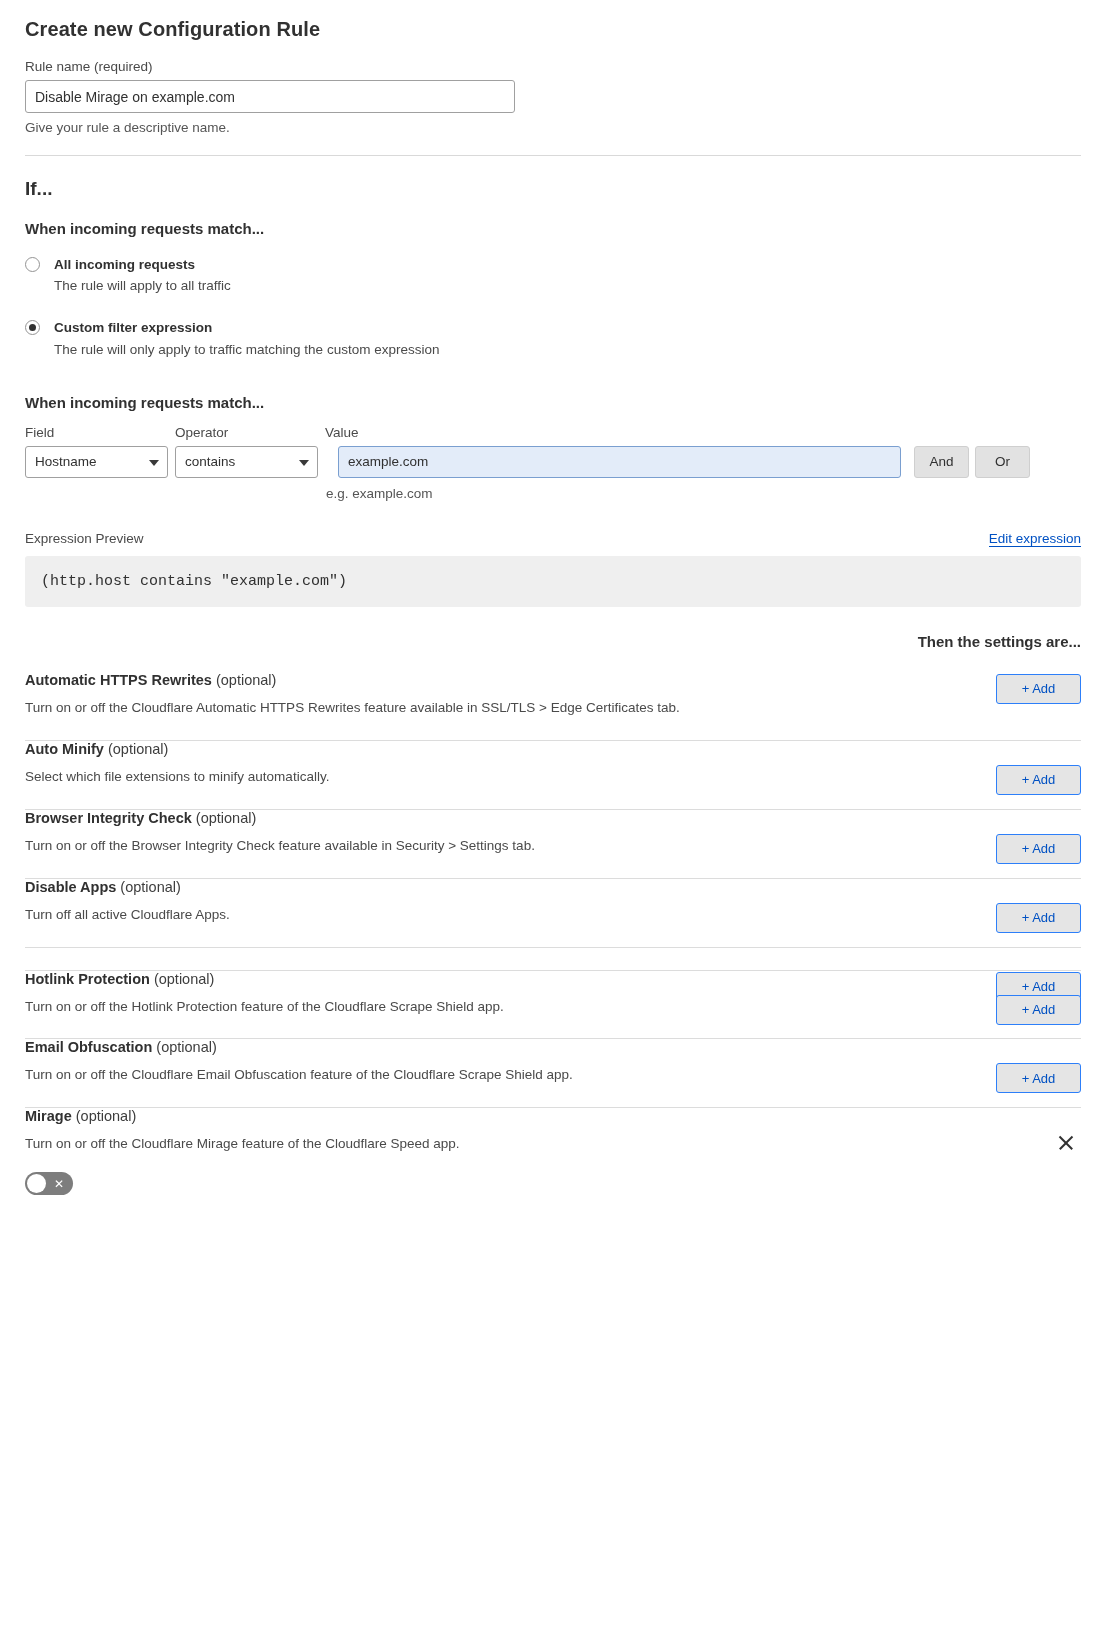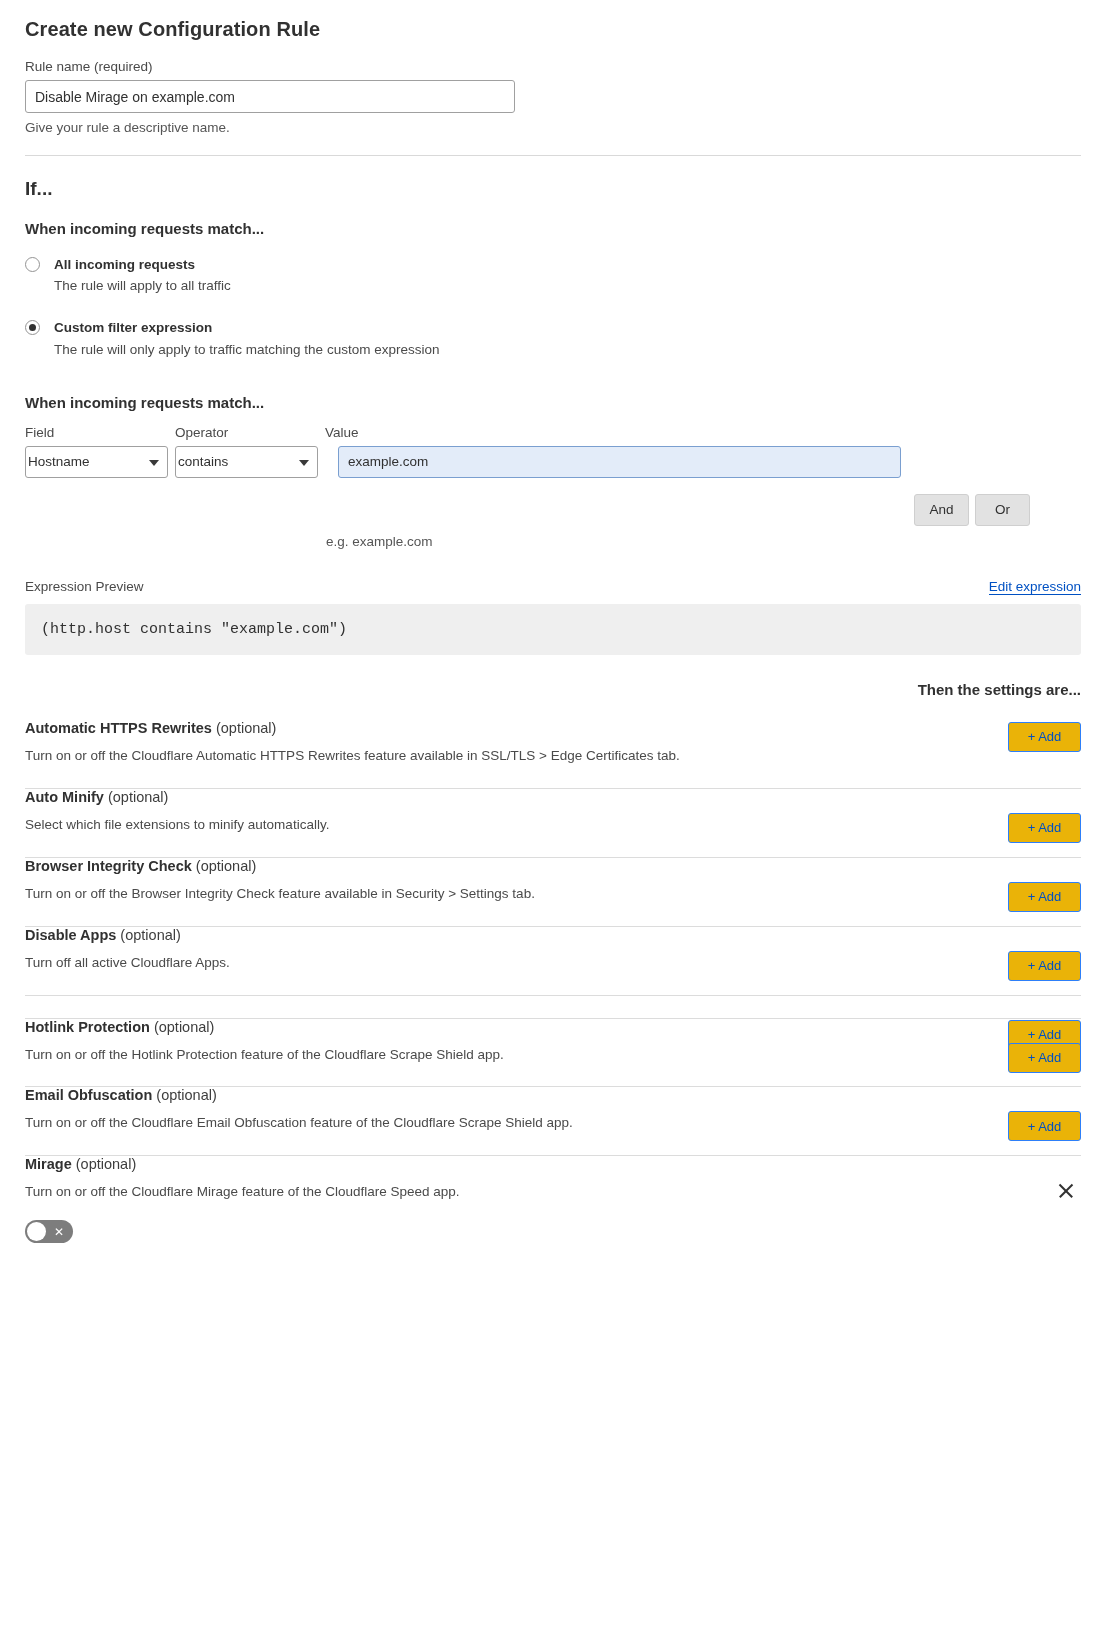--- a/index.html
+++ b/index.html
@@ -124,21 +124,21 @@
   .select {
     position: relative;
     height: 32px;
     border: 1px solid #a0a0a0;
     border-radius: 3px;
     background: #fff;
     font-size: 13.5px;
     color: #313131;
     display: flex;
     align-items: center;
-    padding: 0 26px 0 2px;
+    padding: 0 26px 0 9px;
   }
   .select .caret {
     position: absolute;
     right: 8px;
     top: 50%;
     margin-top: -2px;
     width: 0; height: 0;
     border-left: 5px solid transparent;
     border-right: 5px solid transparent;
     border-top: 6px solid #3a3a3a;
@@ -153,21 +153,20 @@
     background: #e3ecf9;
     padding: 0 9px;
     font-size: 13.5px;
     font-family: "Liberation Sans", sans-serif;
     color: #313131;
     outline: none;
   }
   .andor {
     display: flex;
     margin-left: 7px;
-    margin-top: 48px;
   }
   .btn-grey {
     width: 55px;
     height: 32px;
     background: #e2e2e2;
     border: 1px solid #cfcfcf;
     border-radius: 3px;
     font-size: 13.5px;
     color: #313131;
     font-family: "Liberation Sans", sans-serif;
@@ -229,23 +228,23 @@
   .setting-title span.opt { font-weight: normal; color: #3d3d3d; }
   .setting-desc {
     font-size: 13.5px;
     color: #4a4a4a;
     line-height: 1.4;
   }
   .add-btn {
     position: absolute;
     right: 0;
     top: 24px;
-    width: 73px;
+    width: 85px;
     height: 30px;
-    background: #eab308;
+    background: #e5e5e5;
     border: 1px solid #2d7ff9;
     border-radius: 3px;
     color: #0051c3;
     font-size: 13px;
     font-family: "Liberation Sans", sans-serif;
     cursor: pointer;
   }
   .setting.first .add-btn { top: 2px; }
   .close-x {
     position: absolute;

